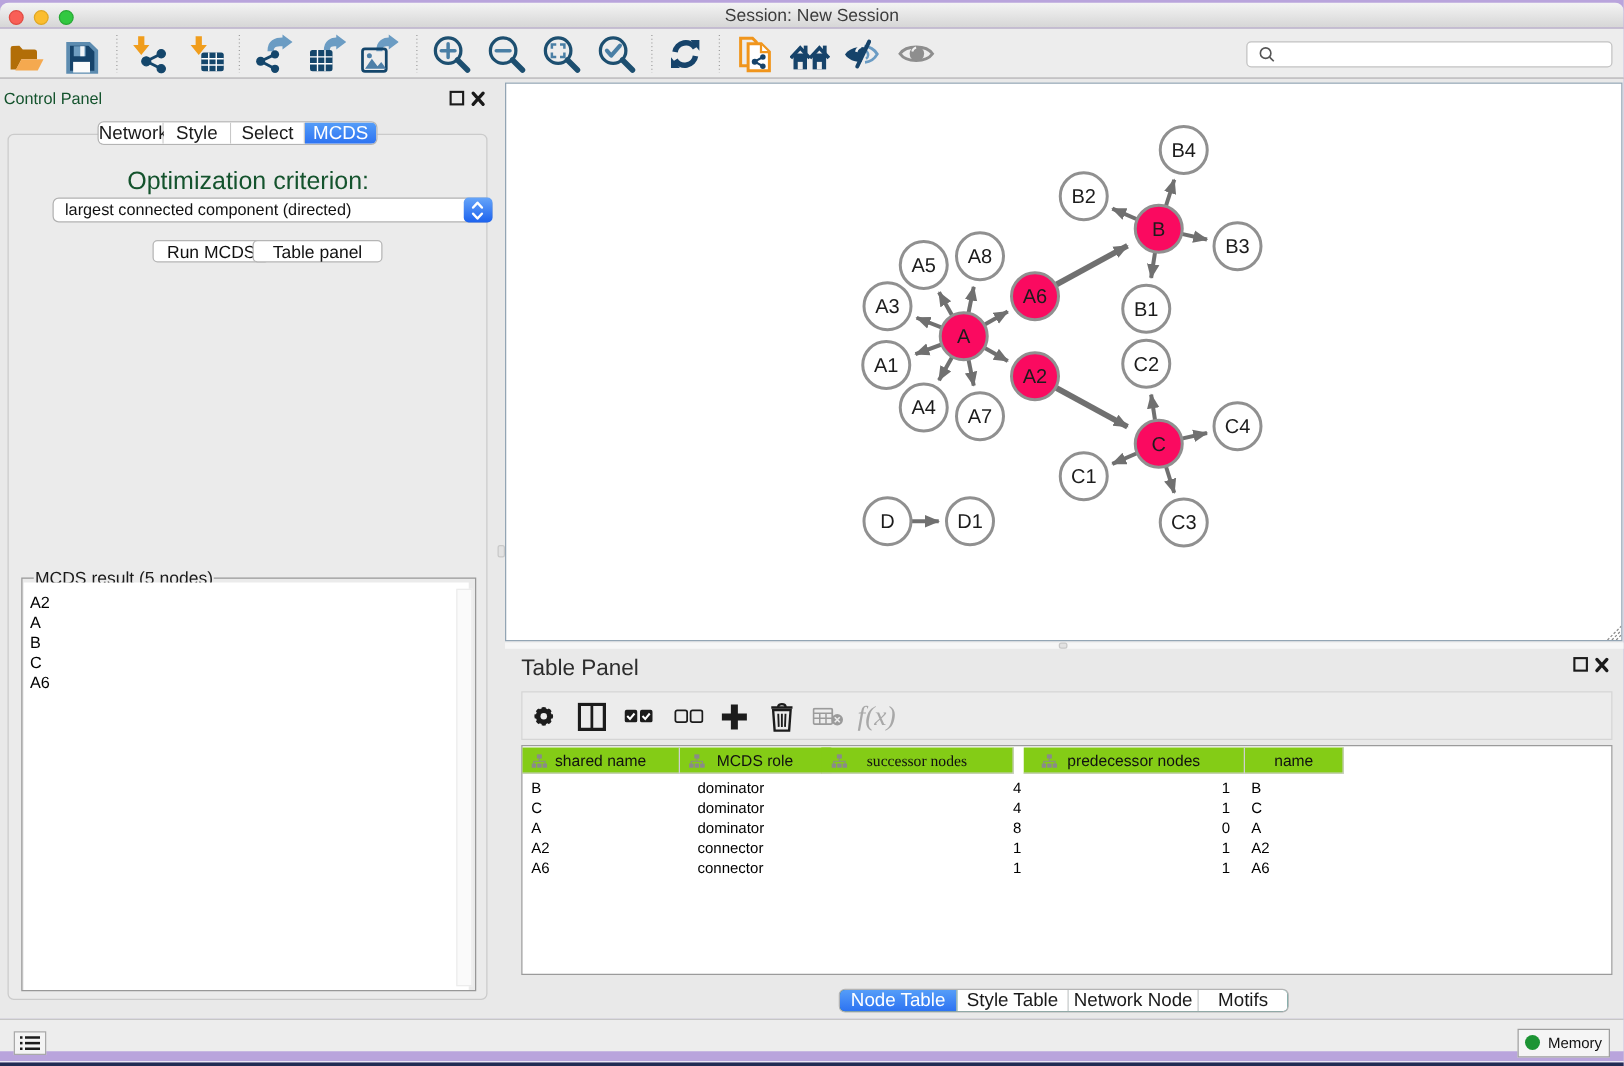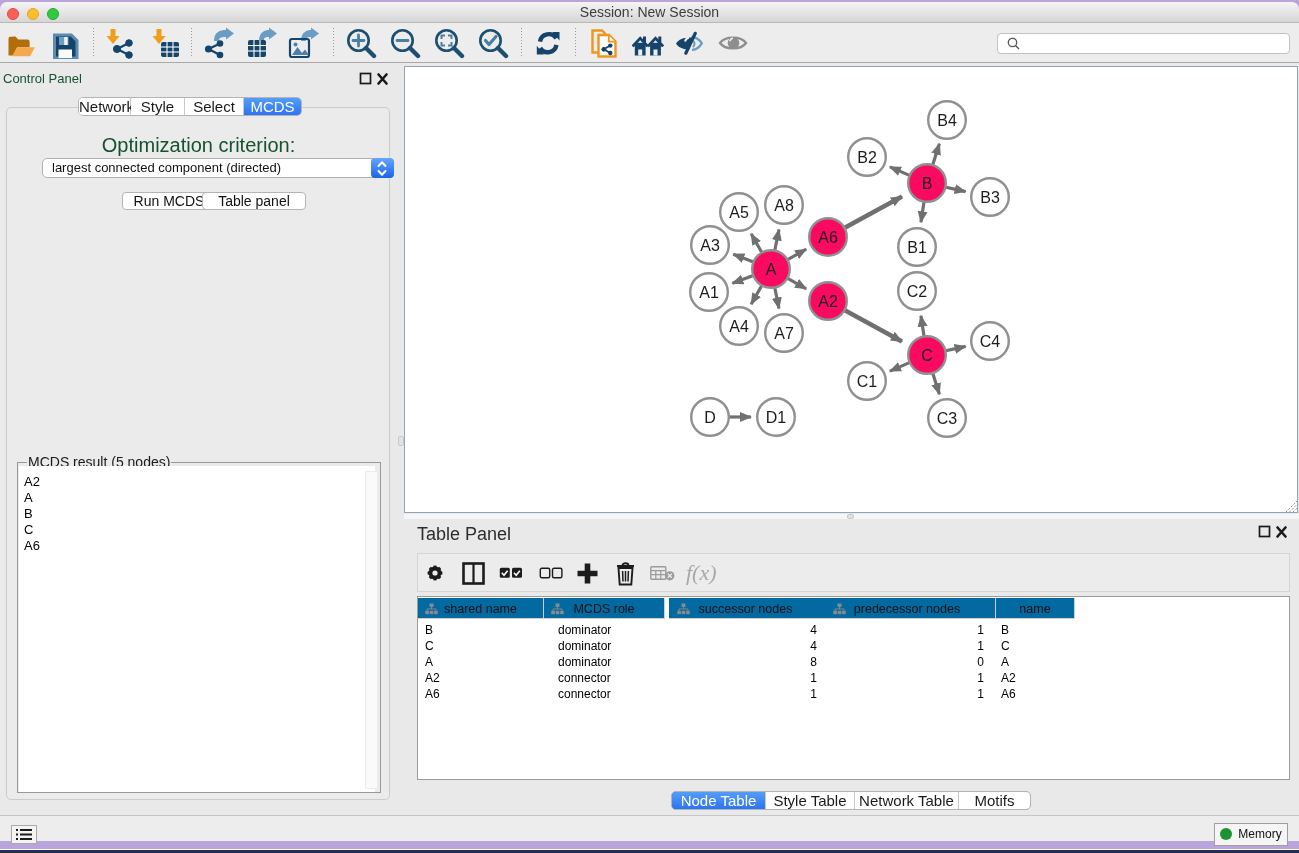--- a/index.html
+++ b/index.html
@@ -51,21 +51,21 @@
   border:1px solid #93a5b4; }
 #net-titlebar { position:absolute; left:0; top:0; width:892px; height:20px;
   background:linear-gradient(#f0f0f0,#d8d8d8); border-bottom:1px solid #b4b4b4; }
 #net-title { width:100%; text-align:center; font-size:14px; color:#3c3c3c; line-height:19px; }
 
 #tp-title { left:417px; top:524px; font-size:18px; color:#2d2d2d; }
 #tp-toolbar { left:417px; top:553px; width:873px; height:39px; background:#ececec;
   border:1px solid #d5d5d5; }
 #tp-table { left:417px; top:596px; width:873px; height:184px; background:#fff;
   border:1px solid #9b9b9b; }
-.th { position:absolute; top:1px; height:21px; background:#0369a1; border-right:1px solid #cfcfcf;
+.th { position:absolute; top:1px; height:21px; background:#84cc16; border-right:1px solid #cfcfcf;
   border-bottom:1px solid #cfcfcf; font-size:12.5px; color:#111; text-align:center; line-height:23px; }
 .td { position:absolute; font-size:12px; color:#000; height:16px; line-height:16px; }
 #tp-tabs { left:671px; top:791px; height:19px; display:flex; border:1px solid #b4b4b4;
   border-radius:5px; overflow:hidden; background:#0f766e; }
 
 #statusbar { left:0; top:815px; width:1299px; height:26px; background:#ededed;
   border-top:1px solid #c6c6c6; }
 #menu-btn { position:absolute; left:11px; top:9px; width:26px; height:19px; background:#f4f4f4;
   border:1px solid #a9a9a9; }
 #mem-btn { position:absolute; left:1214px; top:7px; width:74px; height:23px; background:#f5f5f5;
@@ -411,21 +411,21 @@
         <rect x="9.1" y="7.8" width="3.6" height="3.4" fill="#8a8a8a"></rect>
         <path d="M6.5 4 v2 M2 8 v-2 h9 v2" fill="none" stroke="#8a8a8a" stroke-width="0.9"></path>
       </svg>shared name</div>
   <div class="th" style="left:126px; width:121px;"><svg width="13" height="12" style="position:absolute;left:7px;top:5px" viewBox="0 0 13 12">
         <rect x="4.5" y="0.5" width="4" height="3.4" fill="#8a8a8a"></rect>
         <rect x="0.3" y="7.8" width="3.6" height="3.4" fill="#8a8a8a"></rect>
         <rect x="4.7" y="7.8" width="3.6" height="3.4" fill="#8a8a8a"></rect>
         <rect x="9.1" y="7.8" width="3.6" height="3.4" fill="#8a8a8a"></rect>
         <path d="M6.5 4 v2 M2 8 v-2 h9 v2" fill="none" stroke="#8a8a8a" stroke-width="0.9"></path>
       </svg>MCDS role</div>
-  <div class="th" style="left:251px; width:154px;"><svg width="13" height="12" style="position:absolute;left:8px;top:5px" viewBox="0 0 13 12">
+  <div class="th" style="left:239px; width:154px;font-family:Liberation Serif, serif;"><svg width="13" height="12" style="position:absolute;left:8px;top:5px" viewBox="0 0 13 12">
         <rect x="4.5" y="0.5" width="4" height="3.4" fill="#8a8a8a"></rect>
         <rect x="0.3" y="7.8" width="3.6" height="3.4" fill="#8a8a8a"></rect>
         <rect x="4.7" y="7.8" width="3.6" height="3.4" fill="#8a8a8a"></rect>
         <rect x="9.1" y="7.8" width="3.6" height="3.4" fill="#8a8a8a"></rect>
         <path d="M6.5 4 v2 M2 8 v-2 h9 v2" fill="none" stroke="#8a8a8a" stroke-width="0.9"></path>
       </svg>successor nodes</div>
   <div class="th" style="left:401px; width:177px;"><svg width="13" height="12" style="position:absolute;left:14px;top:5px" viewBox="0 0 13 12">
         <rect x="4.5" y="0.5" width="4" height="3.4" fill="#8a8a8a"></rect>
         <rect x="0.3" y="7.8" width="3.6" height="3.4" fill="#8a8a8a"></rect>
         <rect x="4.7" y="7.8" width="3.6" height="3.4" fill="#8a8a8a"></rect>
@@ -435,21 +435,21 @@
   <div class="th" style="left:578px; width:79px;">name</div>
   <div class="td" style="left:7px; top:25px;">B<br>C<br>A<br>A2<br>A6</div>
   <div class="td" style="left:140px; top:25px;">dominator<br>dominator<br>dominator<br>connector<br>connector</div>
   <div class="td" style="left:247px; top:25px; width:152px; text-align:right;">4<br>4<br>8<br>1<br>1</div>
   <div class="td" style="left:401px; top:25px; width:165px; text-align:right;">1<br>1<br>0<br>1<br>1</div>
   <div class="td" style="left:583px; top:25px;">B<br>C<br>A<br>A2<br>A6</div>
 </div>
 <div class="abs" id="tp-tabs">
   <div class="tab sel" style="width:94px">Node Table</div>
   <div class="tab" style="width:89px">Style Table</div>
-  <div class="tab" style="width:104px">Network Table</div>
+  <div class="tab" style="width:104px">Network Node</div>
   <div class="tab" style="width:71px">Motifs</div>
 </div>
 
 <div class="abs" id="statusbar">
   <div id="menu-btn">
     <svg width="16" height="13" style="position:absolute;left:4px;top:2px" viewBox="0 0 16 13">
       <g fill="#1c1c1c">
         <rect x="0" y="1" width="2" height="2"></rect>
           <rect x="4" y="1" width="12" height="2"></rect>
         <rect x="0" y="5.5" width="2" height="2"></rect>

